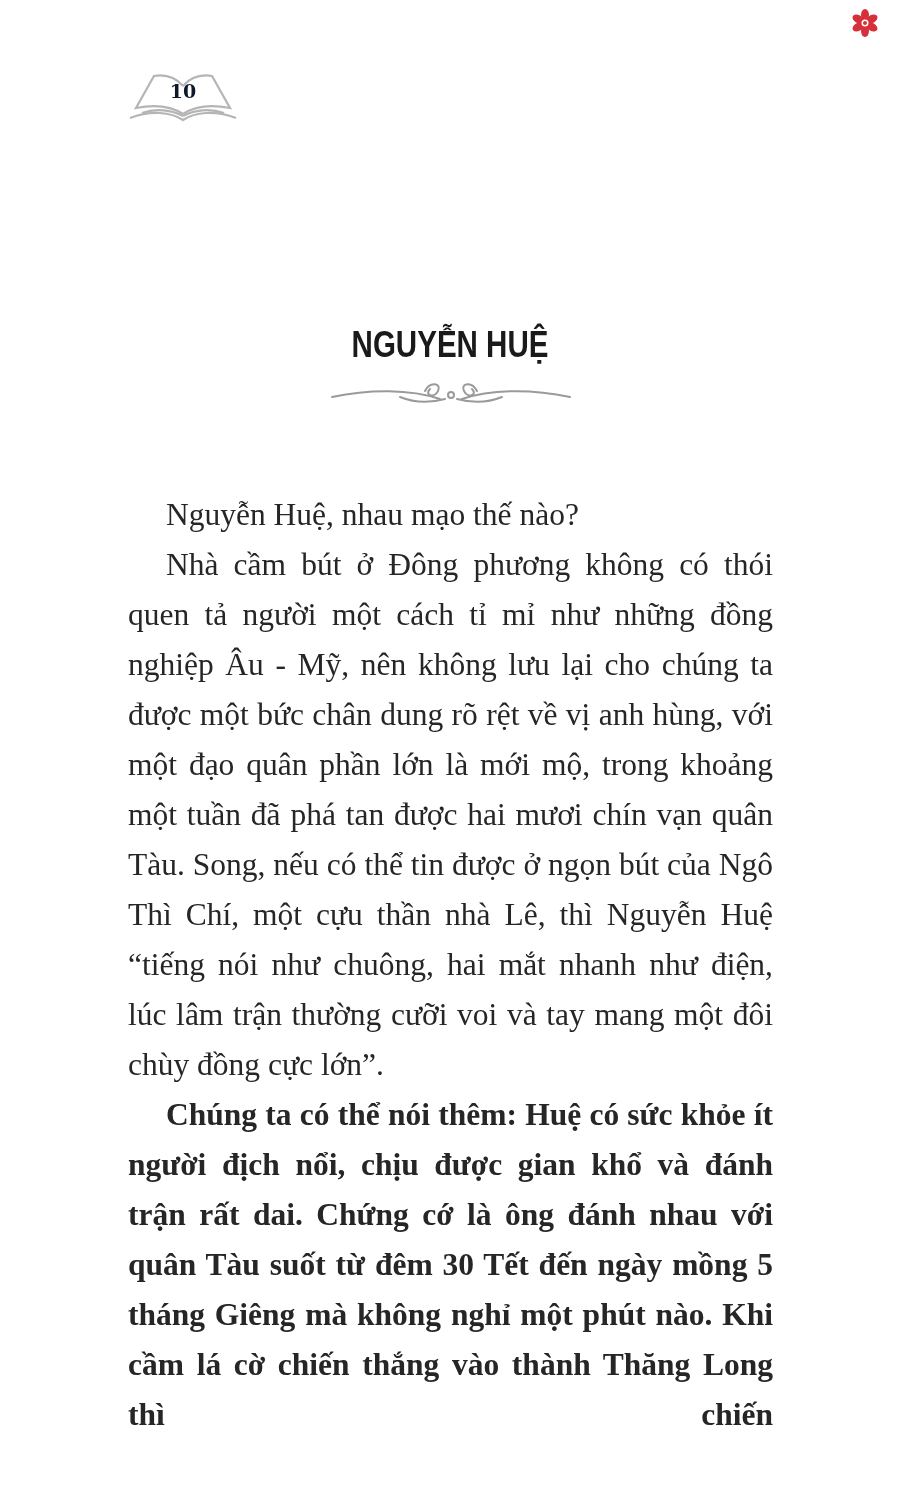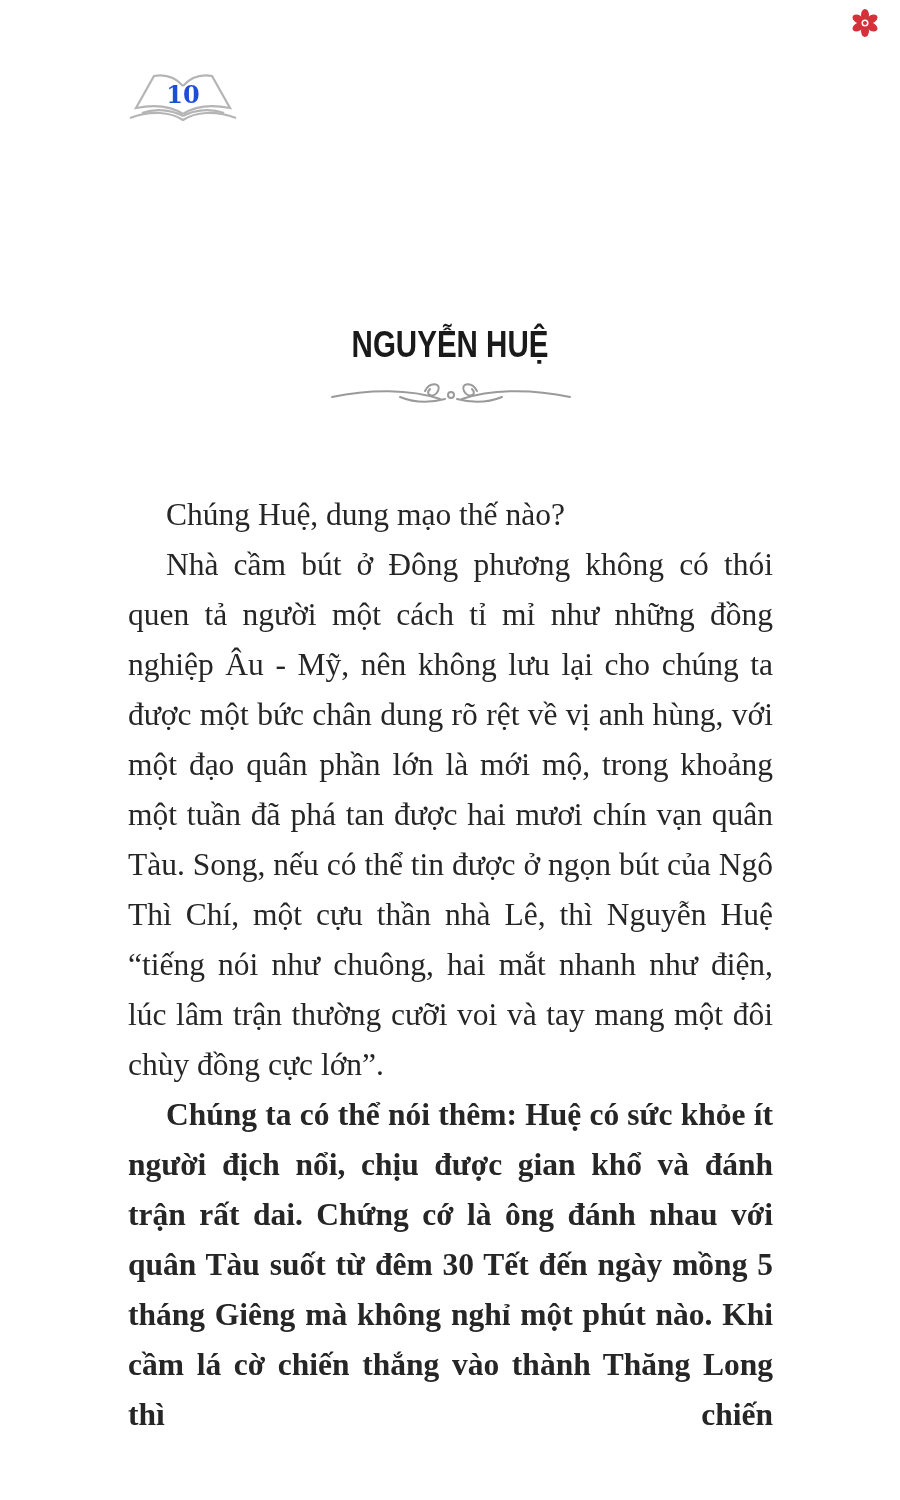--- a/index.html
+++ b/index.html
@@ -1,21 +1,21 @@
 <!DOCTYPE html>
 <html><head>
 <meta charset="utf-8">
 <style>
   html, body { margin: 0; padding: 0; background: #ffffff; }
   body { width: 900px; height: 1500px; position: relative; overflow: hidden; }
   .publisher-logo { position: absolute; left: 850px; top: 8px; width: 30px; height: 30px; }
   .page-number-badge { position: absolute; left: 126px; top: 66px; width: 114px; height: 62px; }
   .page-number {
     position: absolute; left: 0; top: 14px; width: 114px; text-align: center;
-    font-family: "DejaVu Serif", serif; font-weight: bold; font-size: 24px; color: #1d4ed8;
+    font-family: "DejaVu Serif", serif; font-weight: bold; font-size: 19px; color: #0f172a;
   }
   .chapter-title {
     position: absolute; left: 0; top: 324px; width: 900px; text-align: center;
     font-family: "Liberation Sans", sans-serif; font-weight: bold; font-size: 36px;
     color: #1a1a1a; letter-spacing: 0px; transform: scaleX(0.82); transform-origin: center;
   }
   .title-ornament { position: absolute; left: 330px; top: 375px; width: 242px; height: 34px; }
   .body-text {
     position: absolute; left: 128px; top: 490px; width: 645px;
     font-family: "Liberation Serif", serif; font-size: 31.5px; line-height: 50px;
@@ -61,16 +61,16 @@
     <path d="M240 22 C202 14 162 14 132 24"></path>
     <path d="M95 16 C100 6 112 8 108 16 C104 24 94 20 100 14"></path>
     <path d="M147 16 C142 6 130 8 134 16 C138 24 148 20 142 14"></path>
     <circle cx="121" cy="20" r="3"></circle>
     <path d="M70 22 C85 28 100 28 115 24"></path>
     <path d="M172 22 C157 28 142 28 127 24"></path>
   </g>
 </svg>
 
 <div class="body-text">
-  <p class="paragraph">Chúng Huệ, dung mạo thế nào?</p>
+  <p class="paragraph">Nguyễn Huệ, nhau mạo thế nào?</p>
   <p class="paragraph">Nhà cầm bút ở Đông phương không có thói quen tả người một cách tỉ mỉ như những đồng nghiệp Âu - Mỹ, nên không lưu lại cho chúng ta được một bức chân dung rõ rệt về vị anh hùng, với một đạo quân phần lớn là mới mộ, trong khoảng một tuần đã phá tan được hai mươi chín vạn quân Tàu. Song, nếu có thể tin được ở ngọn bút của Ngô Thì Chí, một cựu thần nhà Lê, thì Nguyễn Huệ “tiếng nói như chuông, hai mắt nhanh như điện, lúc lâm trận thường cưỡi voi và tay mang một đôi chùy đồng cực lớn”.</p>
   <p class="paragraph last-open">Chúng ta có thể nói thêm: Huệ có sức khỏe ít người địch nổi, chịu được gian khổ và đánh trận rất dai. Chứng cớ là ông đánh nhau với quân Tàu suốt từ đêm 30 Tết đến ngày mồng 5 tháng Giêng mà không nghỉ một phút nào. Khi cầm lá cờ chiến thắng vào thành Thăng Long thì chiến</p>
 </div>
 
 </body></html>

